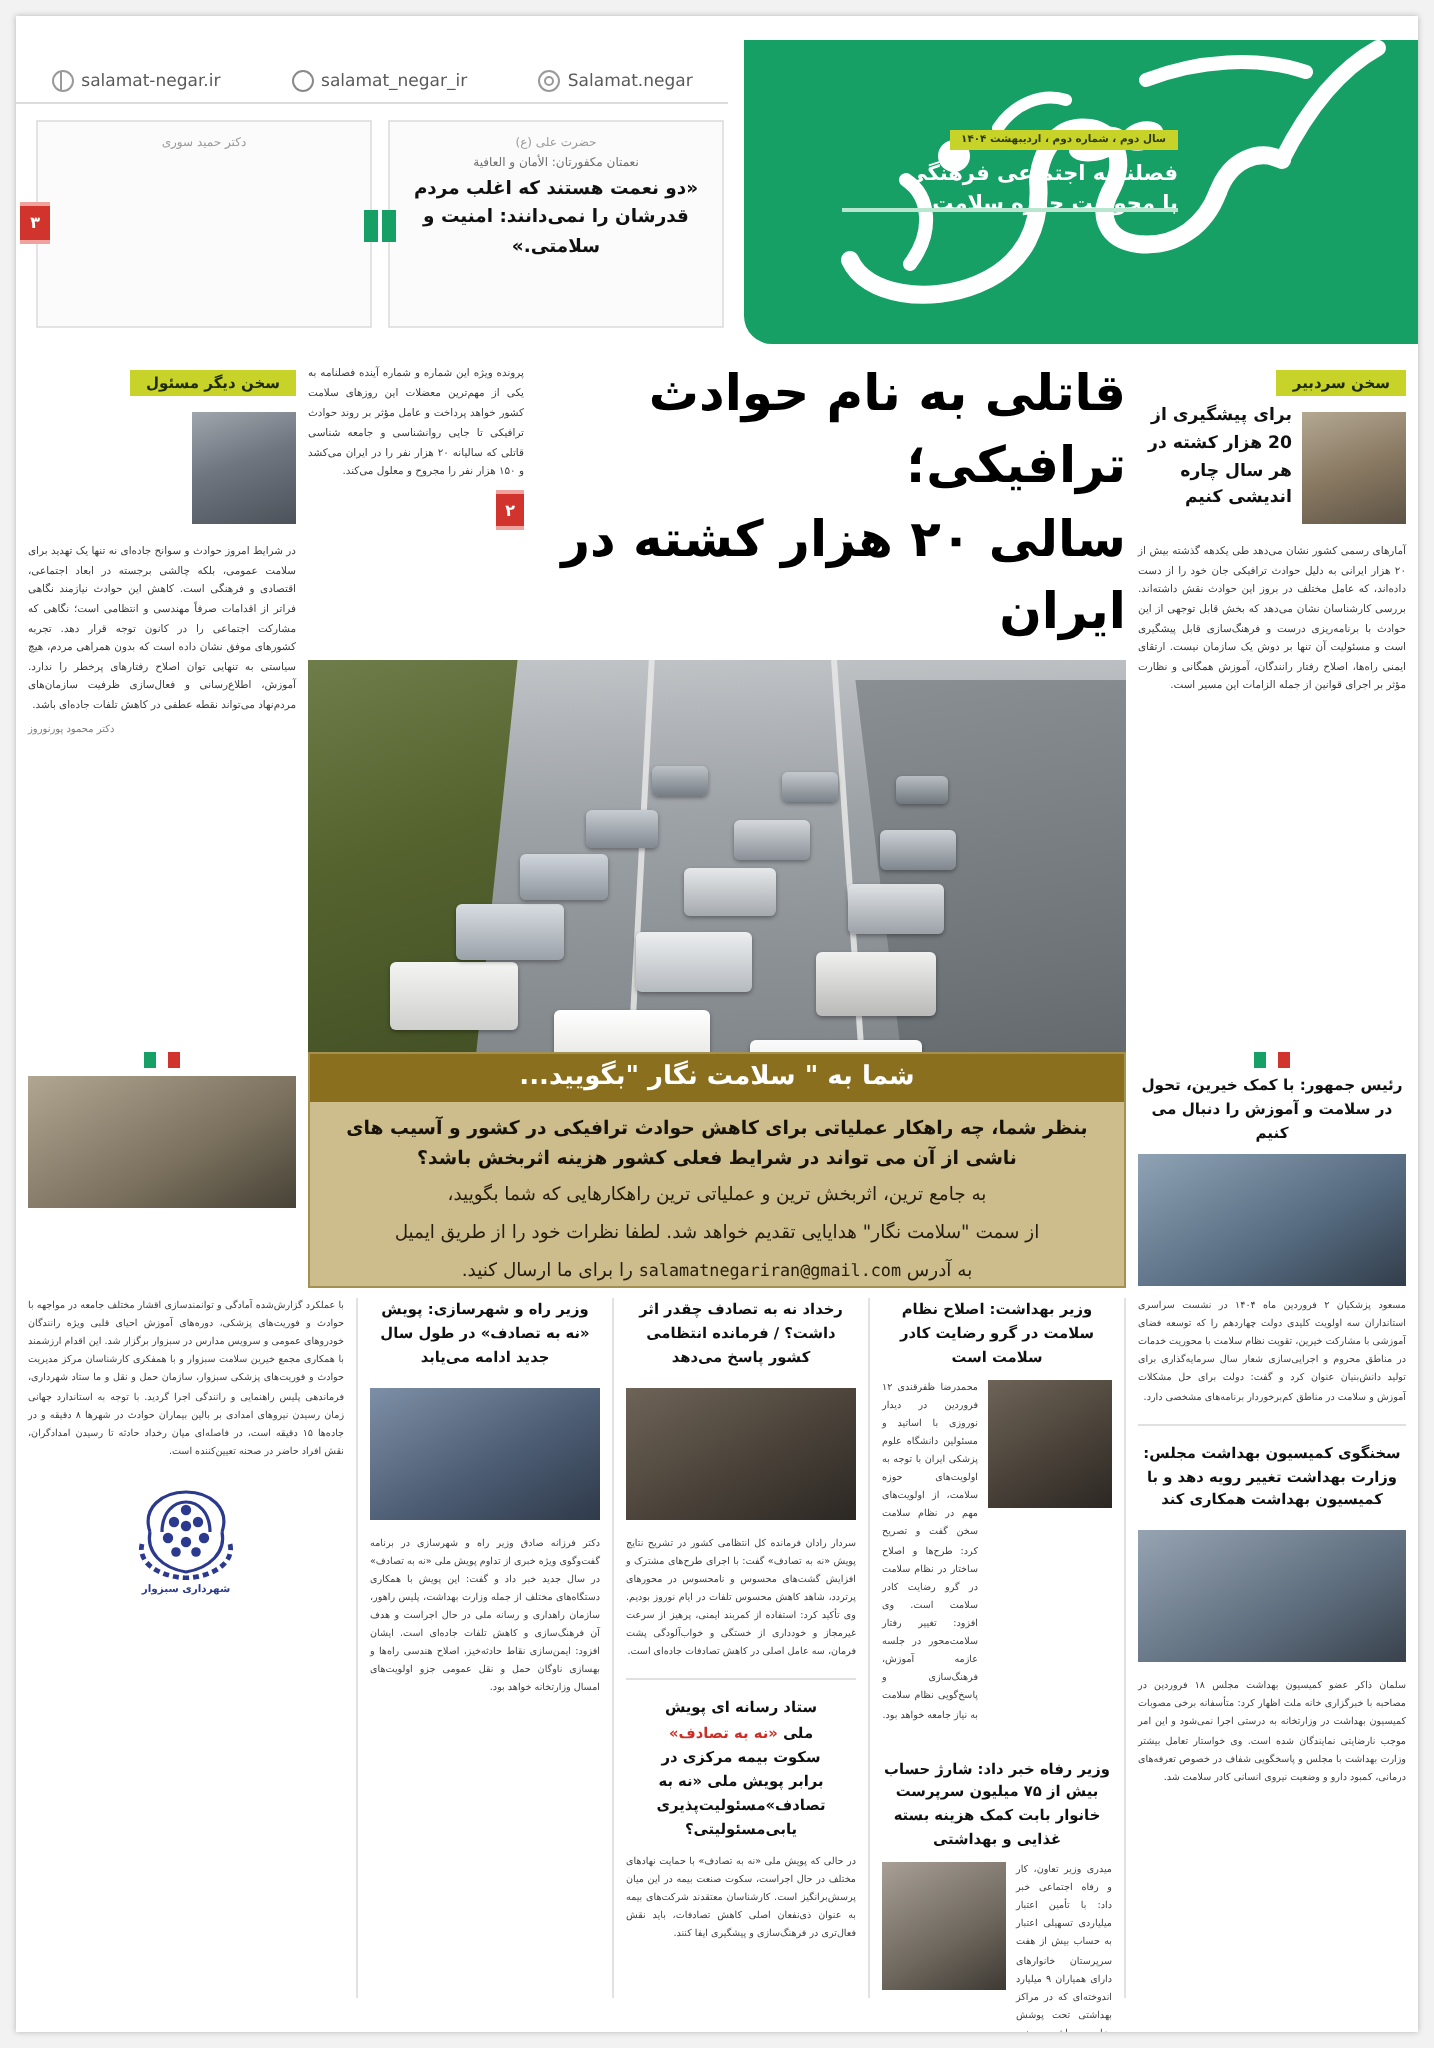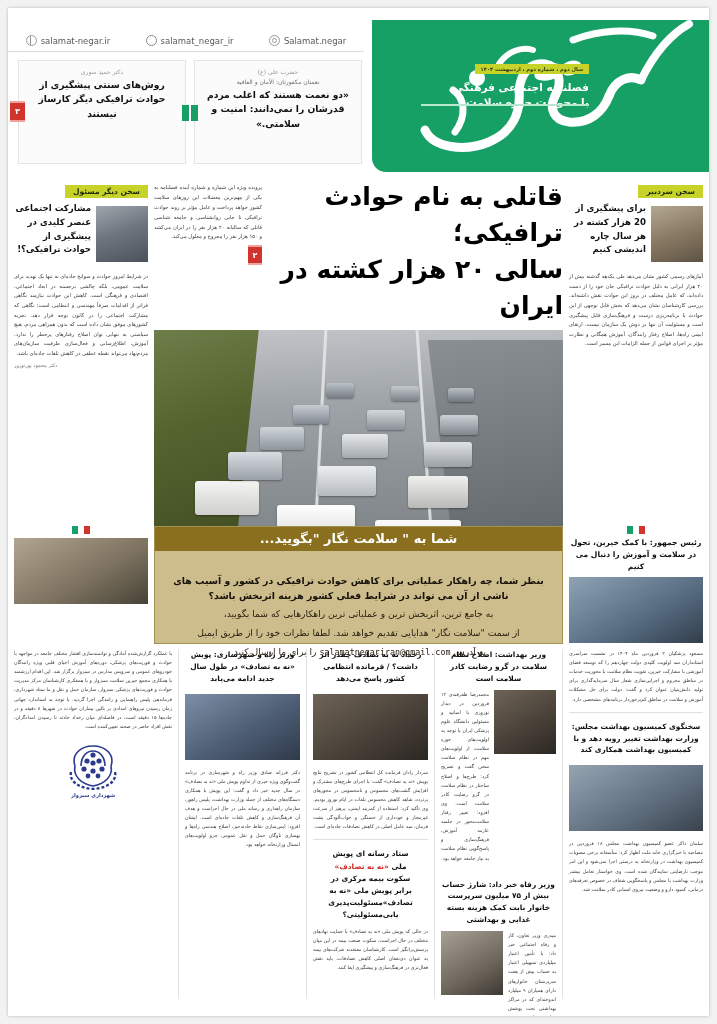--- a/index.html
+++ b/index.html
@@ -125,21 +125,21 @@
   
   .band{margin:7px 6px 0 6px;height:118px;display:flex;gap:6px;direction:rtl;}
   .callout{
     flex:1;background:#cdbd8c;border:1px solid #a5914f;position:relative;box-sizing:border-box;
     padding:0;
   }
   .callout-head{
     background:#8a6f1e;color:#fff;text-align:center;font-size:13px;font-weight:bold;
     padding:4px 0 5px 0;letter-spacing:.3px;
   }
-  .callout-body{padding:22px 9px 5px 9px;text-align:center;}
+  .callout-body{padding:6px 9px 5px 9px;text-align:center;}
   .callout-q{font-size:9.4px;font-weight:bold;color:#17120a;line-height:1.6;}
   .callout-p{font-size:9.2px;color:#241c0c;line-height:1.75;margin-top:3px;}
   .callout-p .mail{font-family:"DejaVu Sans Mono","Liberation Mono",monospace;font-size:8.4px;}
 
   .band-side{width:134px;flex:0 0 134px;}
   .band-side .ttl{font-size:7.6px;font-weight:bold;line-height:1.6;color:#111;text-align:center;margin-top:3px;}
   .flagmark{width:18px;height:8px;margin:0 auto 2px auto;display:block;}
 
   
   .grid{margin:5px 6px 0 6px;display:flex;gap:6px;direction:rtl;height:350px;}
@@ -219,21 +219,20 @@
 
     <div class="teasers">
       <div class="teaser">
         <div class="byline">حضرت علی (ع)</div>
         <div class="arabic">نعمتان مکفورتان: الأمان و العافیة</div>
         <div class="tt">«دو نعمت هستند که اغلب مردم قدرشان را نمی‌دانند: امنیت و سلامتی.»</div>
         <div class="tag-green l"></div>
       </div>
       <div class="teaser">
         <div class="byline">دکتر حمید سوری</div>
-        <div class="tt">روش‌های سنتی پیشگیری از حوادث ترافیکی دیگر کارساز نیستند</div>
         <div class="tag-green"></div>
         <div class="pagebadge">۳</div>
       </div>
     </div>
   </div>
 
   <div class="lead">
 
     <div class="col-side">
       <span class="kicker">سخن سردبیر</span>
@@ -278,21 +277,20 @@
         <div class="car" style="left:42%;top:22%;width:28px;height:15px;background:linear-gradient(180deg,#bcc2c8,#767d84);"></div>
         <div class="car" style="left:58%;top:23%;width:28px;height:15px;background:linear-gradient(180deg,#c4c9ce,#7b8289);"></div>
         <div class="car" style="left:72%;top:24%;width:26px;height:14px;background:linear-gradient(180deg,#b8bec4,#70777e);"></div>
       </div>
     </div>
 
     <div class="col-side">
       <span class="kicker">سخن دیگر مسئول</span>
       <div class="side-flex">
         <div class="sideimg thumb p1"></div>
-        <div class="side-head">مشارکت اجتماعی عنصر کلیدی در پیشگیری از حوادث ترافیکی؟!</div>
       </div>
       <div class="body-txt">در شرايط امروز حوادث و سوانح جاده‌ای نه تنها يک تهديد برای سلامت عمومی، بلکه چالشی برجسته در ابعاد اجتماعی، اقتصادی و فرهنگی است. کاهش اين حوادث نيازمند نگاهی فراتر از اقدامات صرفاً مهندسی و انتظامی است؛ نگاهی که مشارکت اجتماعی را در کانون توجه قرار دهد. تجربه کشورهای موفق نشان داده است که بدون همراهی مردم، هيچ سياستی به تنهايی توان اصلاح رفتارهای پرخطر را ندارد. آموزش، اطلاع‌رسانی و فعال‌سازی ظرفيت سازمان‌های مردم‌نهاد می‌تواند نقطه عطفی در کاهش تلفات جاده‌ای باشد.</div>
       <div class="sig">دکتر محمود پورنوروز</div>
     </div>
   </div>
 
   <div class="band">
 
     <div class="band-side">
       <svg class="flagmark" viewBox="0 0 18 8">

